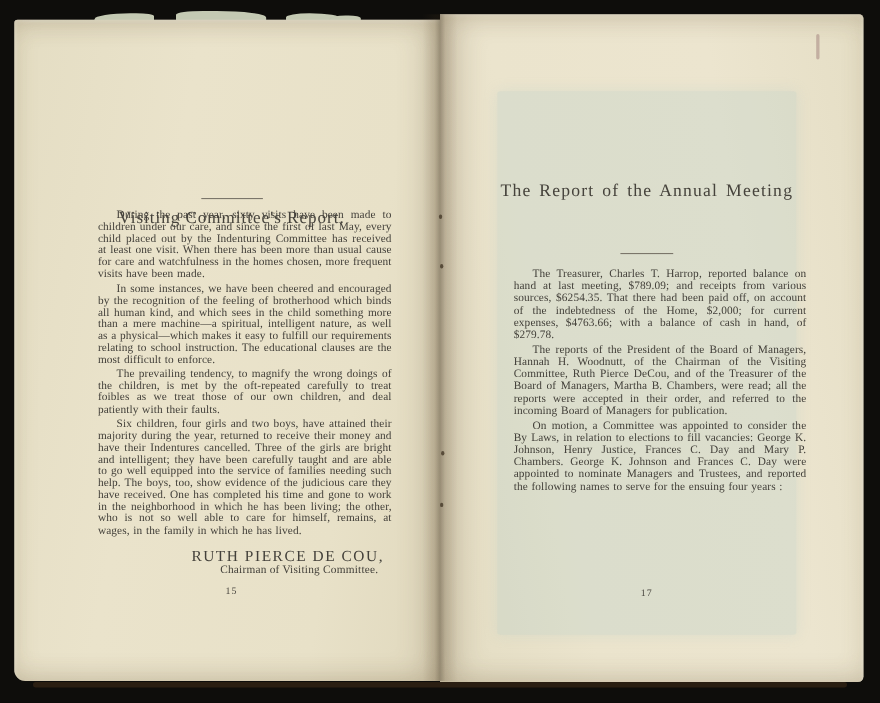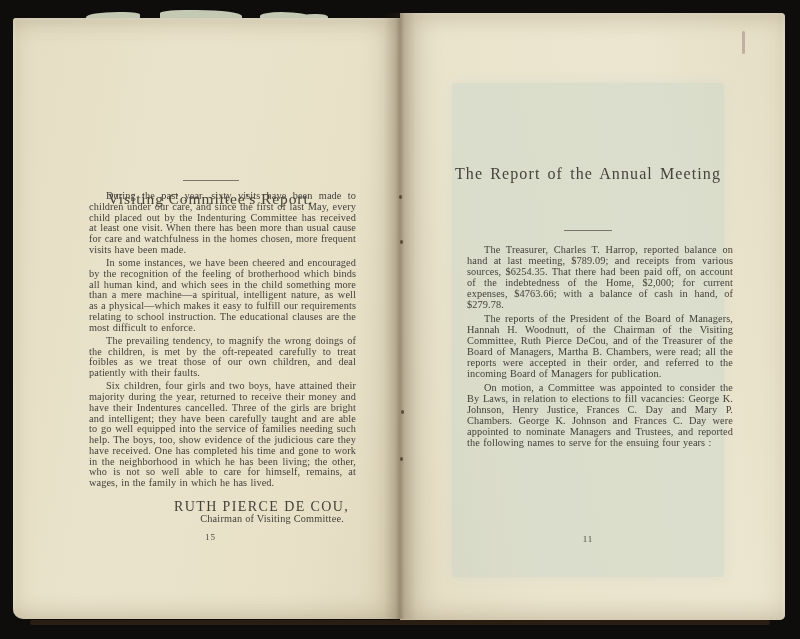--- a/index.html
+++ b/index.html
@@ -146,21 +146,21 @@
   <div class="page page-right">
     <div class="show-through"></div>
     <div class="col rp-col">
       <div class="page-title rp-title-main">The Report of the Annual Meeting</div>
       <div class="title-rule rp-rule"></div>
       <div class="body-text rp-body">
         <p>The Treasurer, Charles T. Harrop, reported balance on hand at last meeting, $789.09; and receipts from various sources, $6254.35. That there had been paid off, on account of the indebtedness of the Home, $2,000; for current expenses, $4763.66; with a balance of cash in hand, of $279.78.</p>
         <p>The reports of the President of the Board of Managers, Hannah H. Woodnutt, of the Chairman of the Visiting Committee, Ruth Pierce DeCou, and of the Treasurer of the Board of Managers, Martha B. Chambers, were read; all the reports were accepted in their order, and referred to the incoming Board of Managers for publication.</p>
         <p>On motion, a Committee was appointed to consider the By Laws, in relation to elections to fill vacancies: George K. Johnson, Henry Justice, Frances C. Day and Mary P. Chambers. George K. Johnson and Frances C. Day were appointed to nominate Managers and Trustees, and reported the following names to serve for the ensuing four years :</p>
       </div>
-      <div class="page-number rp-num">11</div>
+      <div class="page-number rp-num">17</div>
     </div>
   </div>
 
   <div class="gutter"></div>
   <div class="stitch" style="left:399px; top:195px;"></div>
   <div class="stitch" style="left:400px; top:240px;"></div>
   <div class="stitch" style="left:401px; top:410px;"></div>
   <div class="stitch" style="left:400px; top:457px;"></div>
 
   <div class="smudge"></div>

